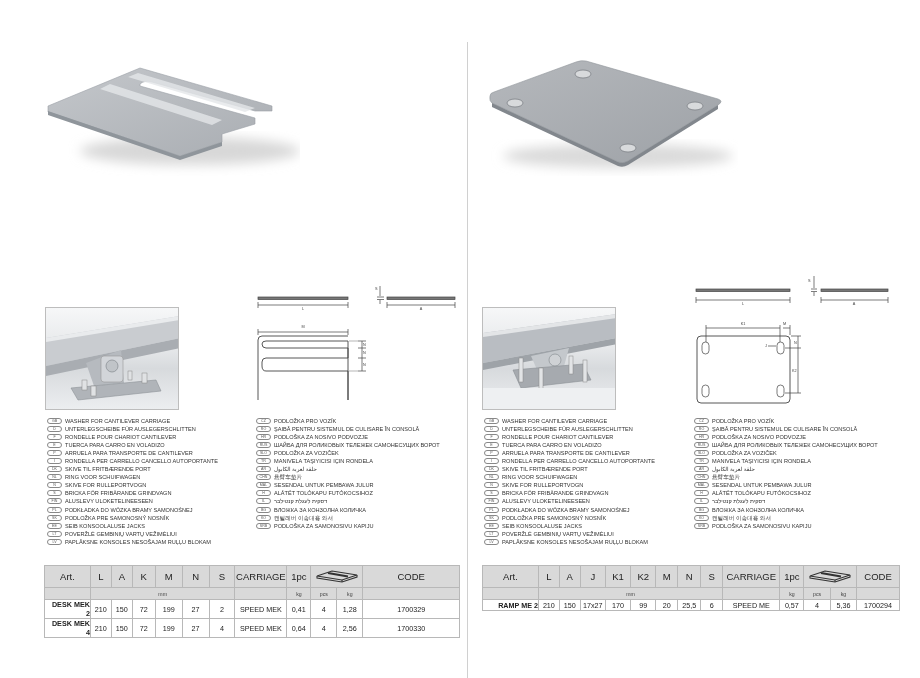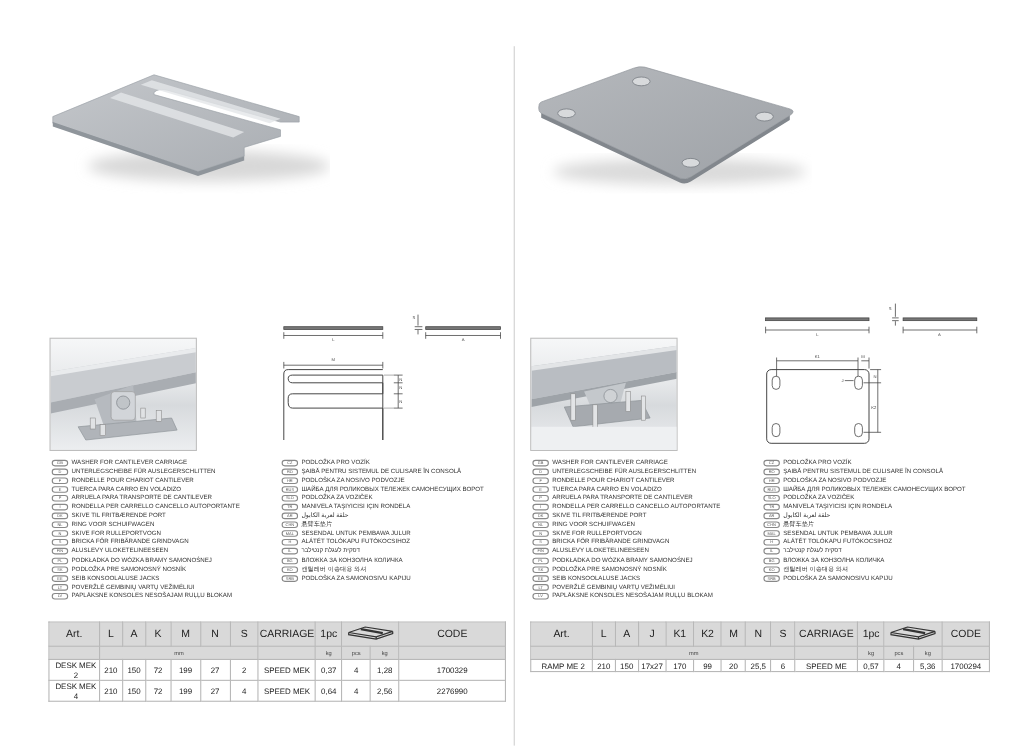--- a/index.html
+++ b/index.html
@@ -18,21 +18,21 @@
 
   .lang-list { position: absolute; font-size: 5.6px; line-height: 8.05px; color: #333; }
   .lang-row { display: flex; align-items: center; white-space: nowrap; height: 8.05px; }
   .lang-badge { display: inline-block; width: 15px; height: 6px; border: 0.6px solid #888; border-radius: 3px; font-size: 3.6px; line-height: 5px; text-align: center; color: #555; margin-right: 3px; flex: none; }
 
   table.spec { position: absolute; border-collapse: collapse; font-size: 7.2px; color: #222; }
   table.spec td { border: 1px solid #b8b8b8; text-align: center; padding: 0; }
   table.spec tr.h1 td { background: #d9d9d9; height: 22px; font-size: 9.5px; }
   table.spec tr.h2 td { background: #d9d9d9; height: 12px; font-size: 5.2px; color: #444; }
   table.spec tr.row td { height: 11px; background: #fff; }
-  table.spec td.art { font-weight: normal; text-align: center; padding-left: 3px; }
+  table.spec td.art { font-weight: bold; text-align: right; padding-left: 3px; }
   table.spec tr.h1 td.pack { padding: 0; }
 
   .footer-band { position: absolute; left: 708px; top: 649px; width: 212px; height: 29px; background: #18335f; color: #ffffff; font-size: 11px; line-height: 29px; text-align: right; padding-right: 20px; letter-spacing: 0.2px; }
 </style>
 </head>
 <body>
 
 <div class="divider"></div>
 
 <div class="page page-left">
@@ -283,38 +283,38 @@
       <tbody id="left-rows">
         <tr class="row">
           <td class="art">DESK MEK 2</td>
           <td>210</td>
           <td>150</td>
           <td>72</td>
           <td>199</td>
           <td>27</td>
           <td>2</td>
           <td>SPEED MEK</td>
-          <td>0,37</td>
+          <td>0,41</td>
           <td>4</td>
           <td>1,28</td>
           <td>1700329</td>
         </tr>
         <tr class="row">
           <td class="art">DESK MEK 4</td>
           <td>210</td>
           <td>150</td>
           <td>72</td>
           <td>199</td>
           <td>27</td>
           <td>4</td>
           <td>SPEED MEK</td>
           <td>0,64</td>
           <td>4</td>
           <td>2,56</td>
-          <td>2276990</td>
+          <td>1700330</td>
         </tr>
       </tbody>
   </table>
 </div>
 
 <div class="page page-right" style="left:0;width:920px">
 
   <svg class="product-photo" style="left:478px;top:40px" width="260" height="120" viewBox="0 0 260 120">
     <defs>
       <linearGradient id="lg2" x1="0" y1="0" x2="1" y2="1">

